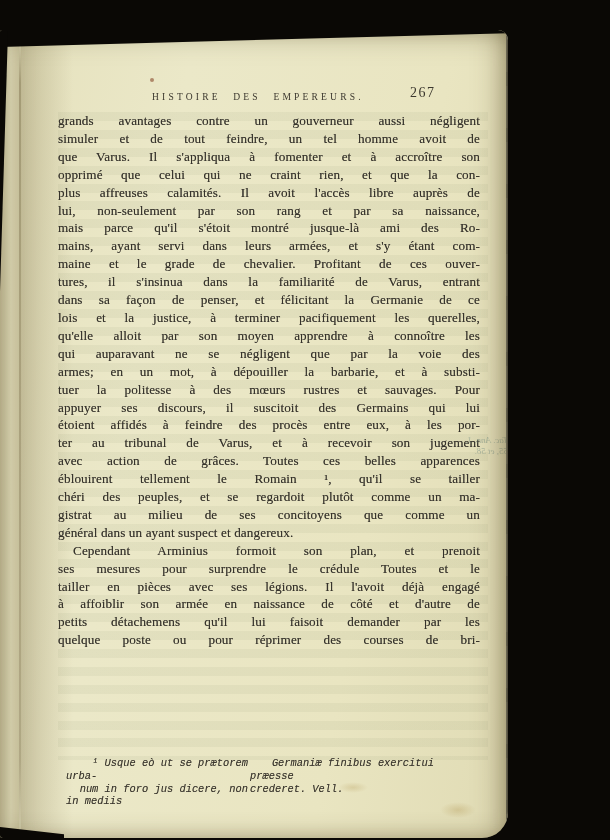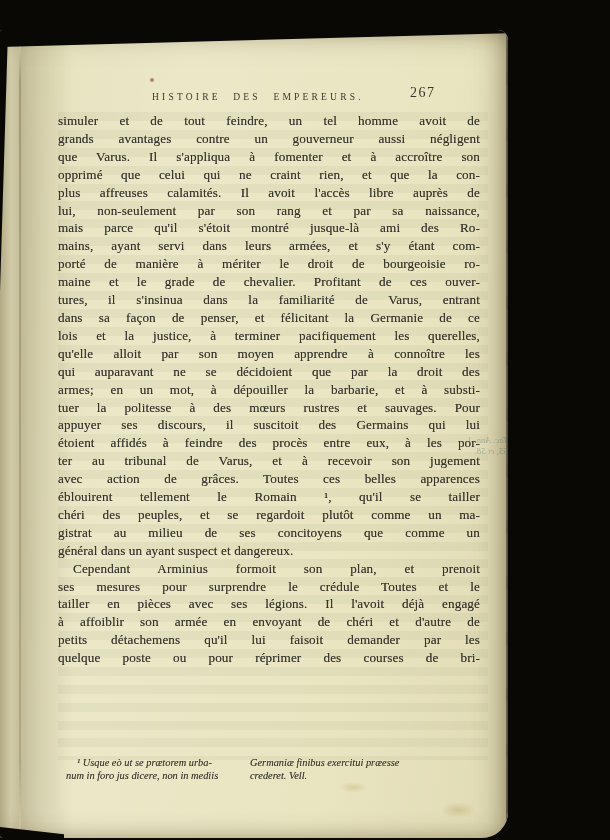--- a/index.html
+++ b/index.html
@@ -36,21 +36,21 @@
   .line{text-align:justify;text-align-last:justify;white-space:normal;}
   .para1 .line:last-child{text-align-last:left;}
   .para2 .line:first-child{text-indent:15px;}
   
   .footnote{position:absolute;left:58px;top:727px;width:422px;color:#3a362e;
     font-size:10.4px;line-height:12.8px;font-style:italic;
     text-shadow:0 0 .4px rgba(58,54,46,.5);}
   .fn-left{position:absolute;left:8px;top:0;width:182px;}
   .fn-right{position:absolute;left:192px;top:0;width:184px;}
   .fn-left .line:first-child{text-indent:11px;}
-  .footnote .line{text-align:left;text-align-last:left;}
+  .footnote .line{text-align:right;text-align-last:left;font-family:Liberation Mono, monospace;}
   
   .ghost-note{position:absolute;left:452px;top:405px;width:56px;
     transform:scaleX(-1);color:rgba(98,128,124,.42);
     font-size:9px;line-height:11px;font-style:italic;text-align:left;}
   .ghost-note .line{text-align:left;text-align-last:left;}
   
   .stain{position:absolute;border-radius:50%;pointer-events:none;}
   .stain-a{left:338px;top:752px;width:30px;height:11px;background:radial-gradient(ellipse,rgba(160,126,48,.22),rgba(160,126,48,0) 70%);}
   .stain-b{left:440px;top:772px;width:36px;height:16px;background:radial-gradient(ellipse,rgba(160,126,48,.26),rgba(160,126,48,0) 70%);}
   .stain-c{left:150px;top:48px;width:4px;height:4px;background:rgba(125,58,30,.55);}
@@ -94,51 +94,50 @@
 
   <div class="bleed-layer"></div>
 
   <div class="running-header">
     <div class="running-title">HISTOIRE DES EMPEREURS.</div>
     <div class="page-number">267</div>
   </div>
 
   <div class="body-text">
     <div class="para1">
+        <div class="line">grands avantages contre un gouverneur aussi négligent</div>
         <div class="line">simuler et de tout feindre, un tel homme avoit de</div>
-        <div class="line">grands avantages contre un gouverneur aussi négligent</div>
         <div class="line">que Varus. Il s'appliqua à fomenter et à accroître son</div>
         <div class="line">opprimé que celui qui ne craint rien, et que la con-</div>
         <div class="line">plus affreuses calamités. Il avoit l'accès libre auprès de</div>
         <div class="line">lui, non-seulement par son rang et par sa naissance,</div>
         <div class="line">mais parce qu'il s'étoit montré jusque-là ami des Ro-</div>
         <div class="line">mains, ayant servi dans leurs armées, et s'y étant com-</div>
-        <div class="line">porté de manière à mériter le droit de bourgeoisie ro-</div>
         <div class="line">maine et le grade de chevalier. Profitant de ces ouver-</div>
         <div class="line">tures, il s'insinua dans la familiarité de Varus, entrant</div>
         <div class="line">dans sa façon de penser, et félicitant la Germanie de ce</div>
         <div class="line">lois et la justice, à terminer pacifiquement les querelles,</div>
         <div class="line">qu'elle alloit par son moyen apprendre à connoître les</div>
-        <div class="line">qui auparavant ne se décidoient que par la droit des</div>
+        <div class="line">qui auparavant ne se négligent que par la voie des</div>
         <div class="line">armes; en un mot, à dépouiller la barbarie, et à substi-</div>
         <div class="line">tuer la politesse à des mœurs rustres et sauvages. Pour</div>
         <div class="line">appuyer ses discours, il suscitoit des Germains qui lui</div>
         <div class="line">étoient affidés à feindre des procès entre eux, à les por-</div>
         <div class="line">ter au tribunal de Varus, et à recevoir son jugement</div>
         <div class="line">avec action de grâces. Toutes ces belles apparences</div>
         <div class="line">éblouirent tellement le Romain ¹, qu'il se tailler</div>
         <div class="line">chéri des peuples, et se regardoit plutôt comme un ma-</div>
         <div class="line">gistrat au milieu de ses concitoyens que comme un</div>
         <div class="line">général dans un ayant suspect et dangereux.</div>
       </div>
     <div class="para2">
         <div class="line">Cependant Arminius formoit son plan, et prenoit</div>
         <div class="line">ses mesures pour surprendre le crédule Toutes et le</div>
         <div class="line">tailler en pièces avec ses légions. Il l'avoit déjà engagé</div>
-        <div class="line">à affoiblir son armée en envoyant de chéri et d'autre de</div>
+        <div class="line">à affoiblir son armée en naissance de côté et d'autre de</div>
         <div class="line">petits détachemens qu'il lui faisoit demander par les</div>
         <div class="line">quelque poste ou pour réprimer des courses de bri-</div>
       </div>
   </div>
 
   <div class="footnote">
     <div class="fn-left">
         <div class="line">¹ Usque eò ut se prætorem urba-</div>
         <div class="line">num in foro jus dicere, non in mediis</div>
       </div>

